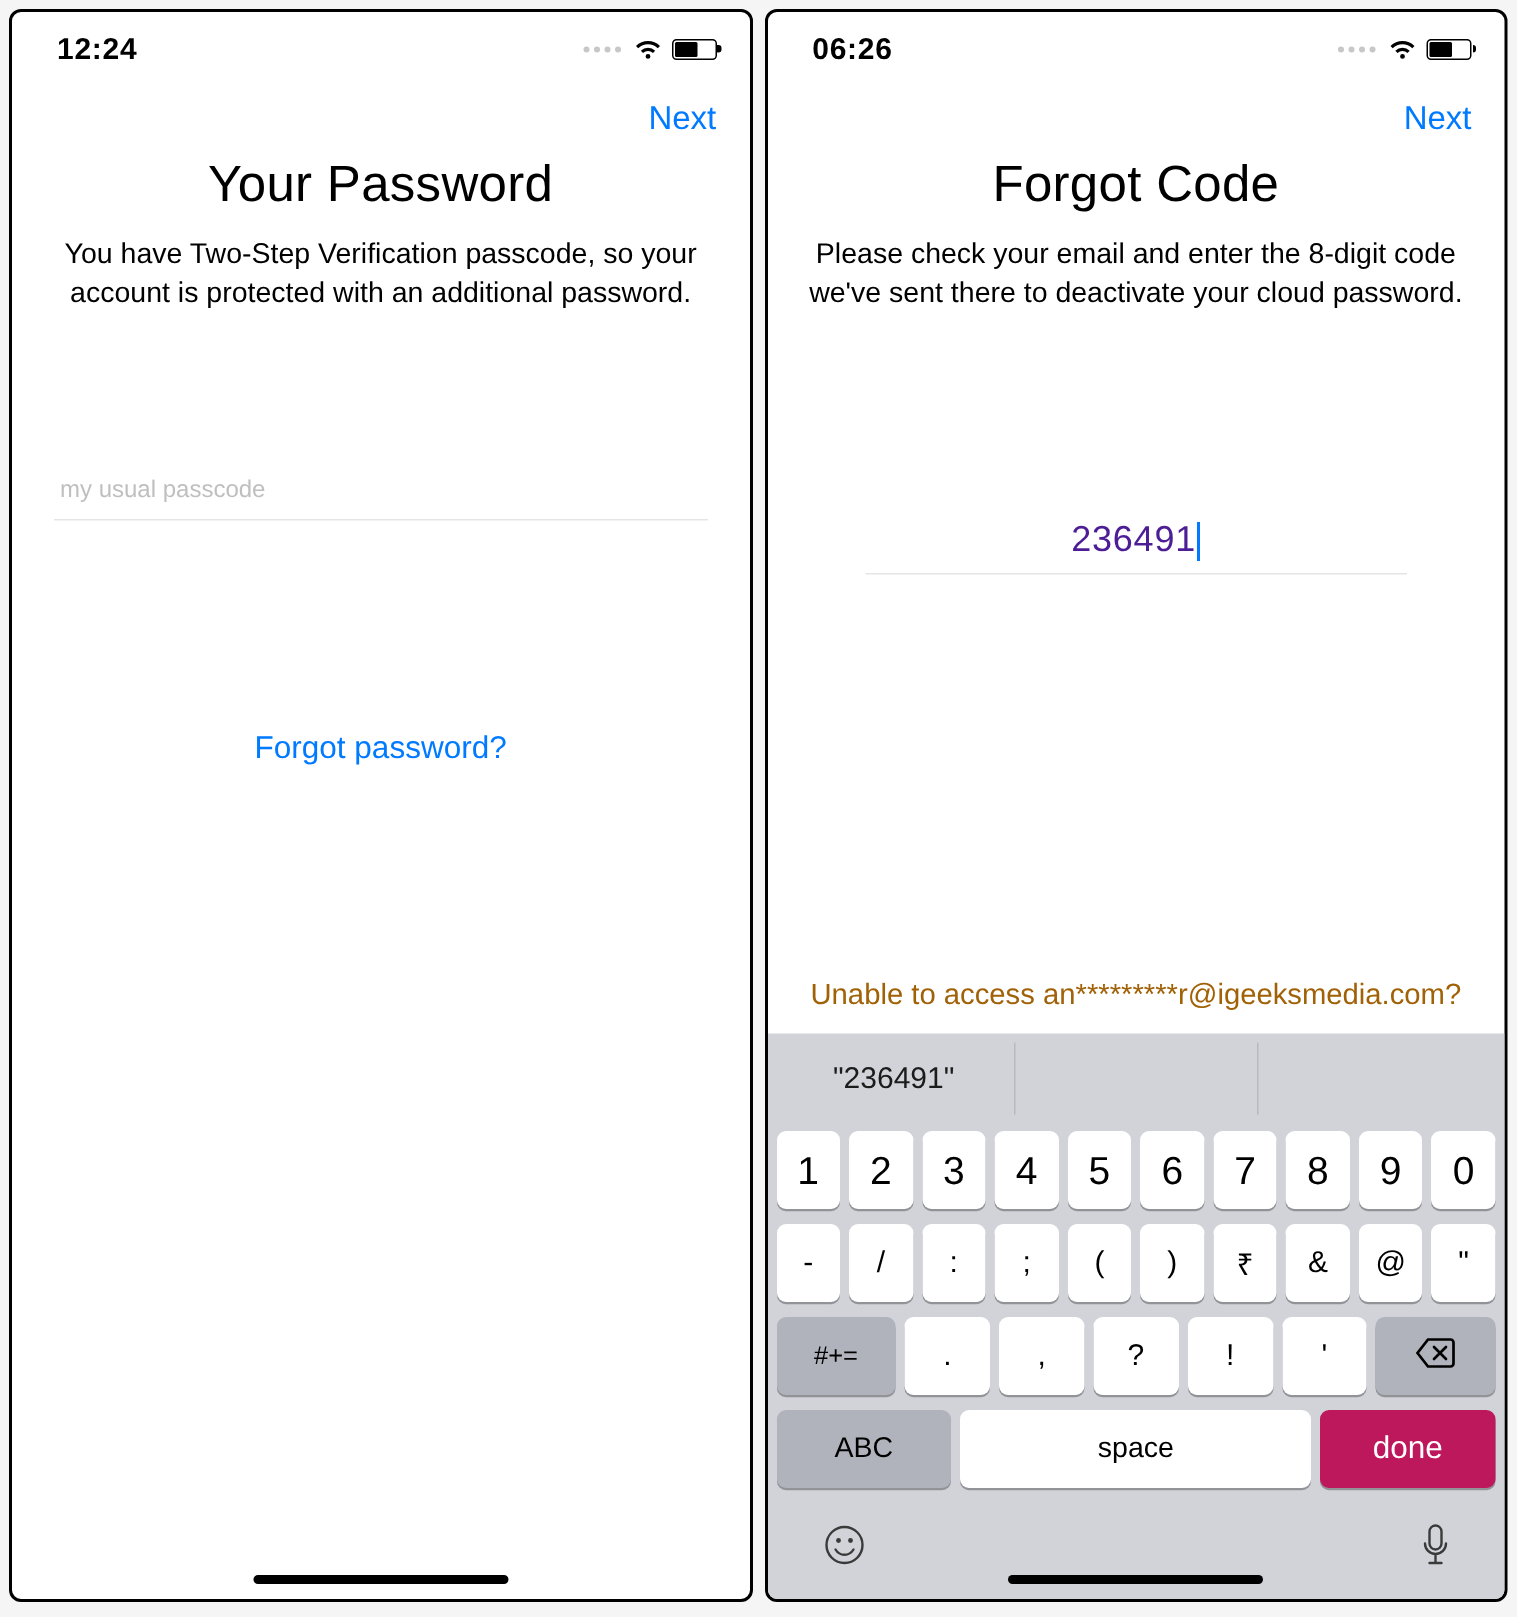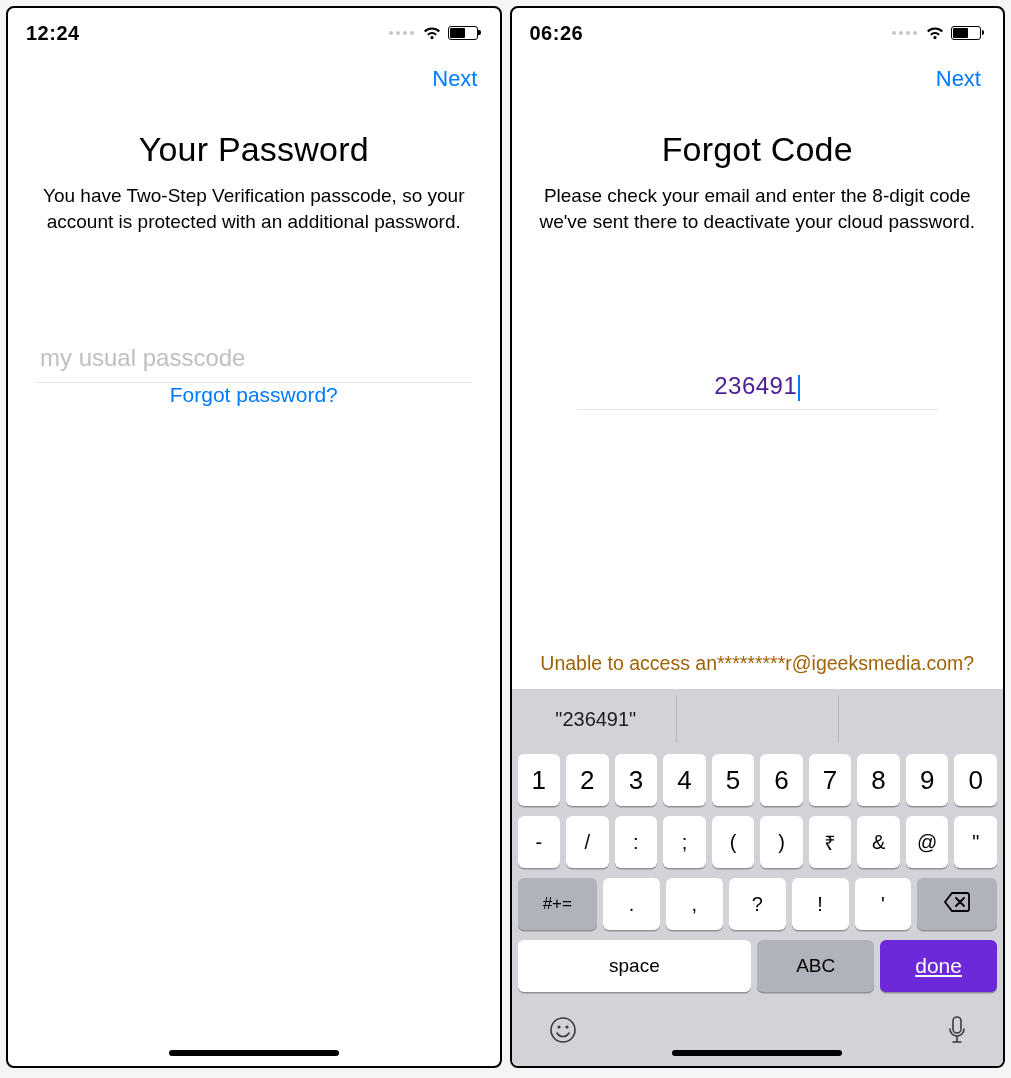--- a/index.html
+++ b/index.html
@@ -3,53 +3,53 @@
 <meta charset="utf-8">
 <style>
   * { margin: 0; padding: 0; box-sizing: border-box; font-family: -apple-system, "Helvetica Neue", Helvetica, Arial, sans-serif; -webkit-font-smoothing: antialiased; }
   body { background: #f5f5f5; display: flex; gap: 8px; padding: 6px; }
   .phone {
     width: 498px; height: 1062px; background: #fff; border: 2px solid #000; border-radius: 8px;
     display: flex; flex-direction: column; position: relative; overflow: hidden;
   }
   .status-bar {
     height: 40px; display: flex; align-items: center; justify-content: space-between;
-    padding: 10px 22px 0 18px; font-size: 20px; font-weight: 600;
+    padding: 10px 22px 0 30px; font-size: 20px; font-weight: 600;
   }
   .status-time { letter-spacing: 0.5px; }
   .status-icons { display: flex; align-items: center; gap: 6px; }
   .dots { display: flex; gap: 3px; margin-right: 2px; }
   .dots span { width: 4px; height: 4px; border-radius: 50%; background: #c7c7c7; }
   .wifi-icon svg { display: block; }
   .battery { width: 30px; height: 14px; border: 1.5px solid #000; border-radius: 3px; position: relative; }
   .battery::after { content: ""; position: absolute; right: -4px; top: 3px; width: 2.5px; height: 5px; background: #000; border-radius: 0 2px 2px 0; }
   .battery-fill { position: absolute; left: 1px; top: 1px; bottom: 1px; width: 55%; background: #000; border-radius: 1px; }
 
   .nav-bar { display: flex; justify-content: flex-end; padding: 18px 22px 10px; }
   .nav-next { color: #007aff; font-size: 22px; font-weight: 400; cursor: pointer; }
 
   .content { flex: 1; display: flex; flex-direction: column; align-items: center; padding: 0 20px; }
-  .title { font-size: 34px; font-weight: 400; text-align: center; margin-top: 28px; letter-spacing: 0.2px; }
+  .title { font-size: 34px; font-weight: 400; text-align: center; margin-top: 2px; letter-spacing: 0.2px; }
   .subtitle { font-size: 19px; font-weight: 400; text-align: center; margin-top: 14px; line-height: 1.35; color: #000; padding: 0 4px; }
 
   .input-wrap { width: 100%; margin-top: 100px; padding: 0 8px; }
   .text-input {
-    width: 100%; border: none; border-bottom: 1px solid #e5e5e5; font-size: 24px;
+    width: 100%; border: none; border-bottom: 1px solid #e5e5e5; font-size: 16px;
     padding: 10px 4px; outline: none; color: #333; background: transparent;
   }
   .text-input::placeholder { color: #bfbfbf; }
 
   .code-wrap { width: 80%; margin: 130px auto 0; }
   .code-input {
     width: 100%; border: none; border-bottom: 1px solid #e5e5e5; font-size: 24px;
     padding: 8px 4px; outline: none; text-align: center; letter-spacing: 0.5px; color: #4c1d95;
   }
   .caret { display: inline-block; width: 2px; height: 26px; background: #007aff; vertical-align: middle; margin-left: 1px; }
 
-  .link-text { color: #007aff; font-size: 21px; text-align: center; cursor: pointer; }
+  .link-text { color: #007aff; font-size: 21px; text-align: center; margin-top: 140px; cursor: pointer; }
   .unable-link { color: #a16207; font-size: 19.5px; text-align: center; margin-top: auto; padding: 0 4px 14px; cursor: pointer; }
 
   .home-indicator {
     position: absolute; bottom: 10px; left: 50%; transform: translateX(-50%);
     width: 170px; height: 6px; background: #000; border-radius: 3px;
   }
 
   
   .keyboard { background: #d1d3d9; padding: 6px 4px 6px; display: flex; flex-direction: column; gap: 0; }
   .kbd-suggest { display: flex; height: 48px; align-items: stretch; margin-bottom: 6px; }
@@ -61,21 +61,21 @@
     display: flex; align-items: center; justify-content: center; font-size: 26px; color: #000; cursor: pointer;
     user-select: none;
   }
   .key.small { font-size: 20px; }
   .key.shift { flex: 1.4; font-size: 17px; background: #b0b3bb; }
   .key.del { flex: 1.4; background: #b0b3bb; }
   .key.del svg { width: 28px; height: 22px; }
   .kbd-bottom { display: flex; gap: 6px; padding: 5px 2px; }
   .key.abc { flex: 1.55; background: #b0b3bb; font-size: 19px; }
   .key.space { flex: 3.1; font-size: 19px; }
-  .key.done { flex: 1.55; background: #6d28d9; color: #fff; font-size: 21px; text-decoration: underline; }
+  .key.done { flex: 1.55; background: #be185d; color: #fff; font-size: 21px; }
   .kbd-footer { display: flex; justify-content: space-between; align-items: center; padding: 18px 32px 8px; }
   .emoji-icon, .mic-icon { font-size: 28px; color: #4a4a4a; cursor: pointer; }
   .mic-icon svg { width: 20px; height: 30px; }
 </style>
 </head>
 <body>
 
 <div class="phone">
 
   <div class="status-bar">
@@ -197,22 +197,22 @@
         <span>
           <svg viewBox="0 0 28 22">
               <path d="M9 2h15a2 2 0 012 2v14a2 2 0 01-2 2H9l-7-9 7-9z" fill="none" stroke="#000" stroke-width="1.8"></path>
               <path d="M13 7l8 8M21 7l-8 8" stroke="#000" stroke-width="1.8" stroke-linecap="round"></path>
             </svg>
         </span>
       </div>
     </div>
 
     <div class="kbd-bottom">
+      <div class="key abc">ABC</div>
       <div class="key space">space</div>
-      <div class="key abc">ABC</div>
       <div class="key done">done</div>
     </div>
 
     <div class="kbd-footer">
       <span class="emoji-icon">
         <svg width="30" height="30" viewBox="0 0 30 30">
             <circle cx="15" cy="15" r="12" fill="none" stroke="#3a3a3a" stroke-width="1.6"></circle>
             <circle cx="11" cy="12" r="1.6" fill="#3a3a3a"></circle>
             <circle cx="19" cy="12" r="1.6" fill="#3a3a3a"></circle>
             <path d="M9 18c1.5 2.5 4 3.5 6 3.5s4.5-1 6-3.5" fill="none" stroke="#3a3a3a" stroke-width="1.6" stroke-linecap="round"></path>

